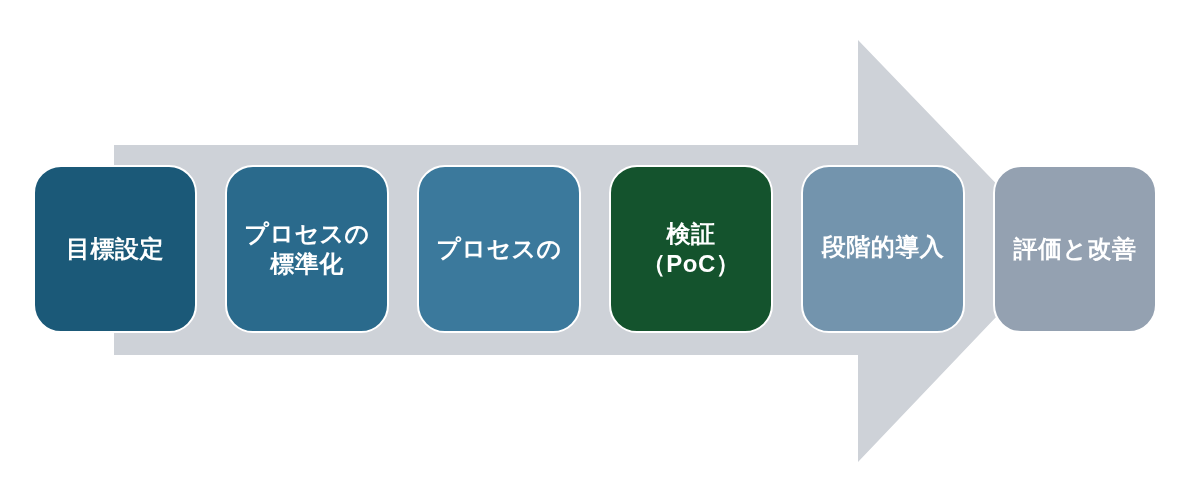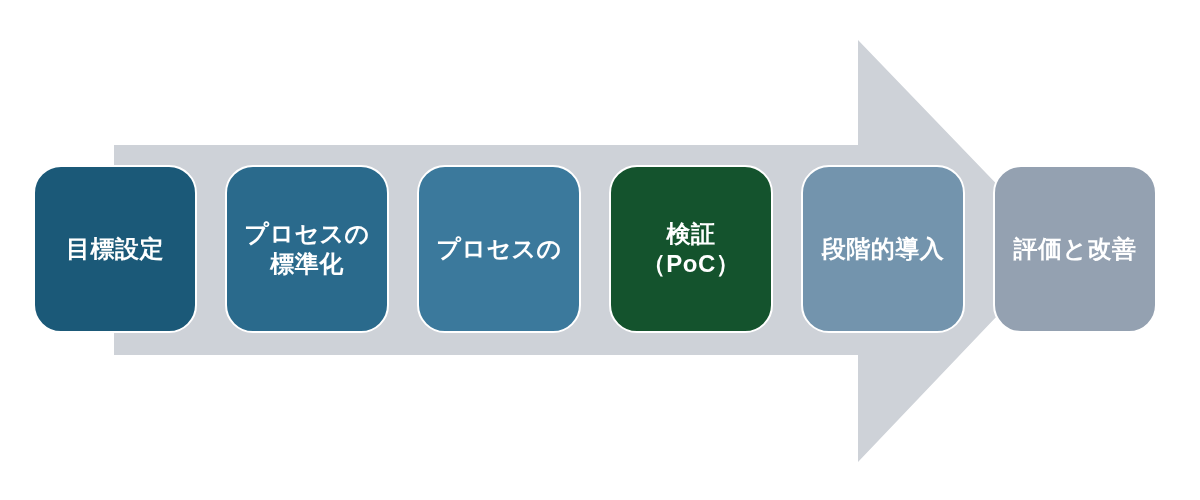--- a/index.html
+++ b/index.html
@@ -72,21 +72,21 @@
 
   <div class="step s3" style="background-color: rgb(59, 121, 156);">
     <span class="label">プロセスの</span>
   </div>
 
   <div class="step s4" style="background-color: #14532d;">
     <span class="label">検証
 （PoC）</span>
   </div>
 
-  <div class="step s5" style="background-color: rgb(115, 148, 173);">
+  <div class="step s5" style="background-color: rgb(115, 148, 173); font-family: Liberation Mono, monospace;">
     <span class="label">段階的導入</span>
   </div>
 
   <div class="step s6" style="background-color: rgb(148, 161, 177); text-align: right;">
     <span class="label">評価と改善</span>
   </div>
 
 </div>
 
 </body></html>

